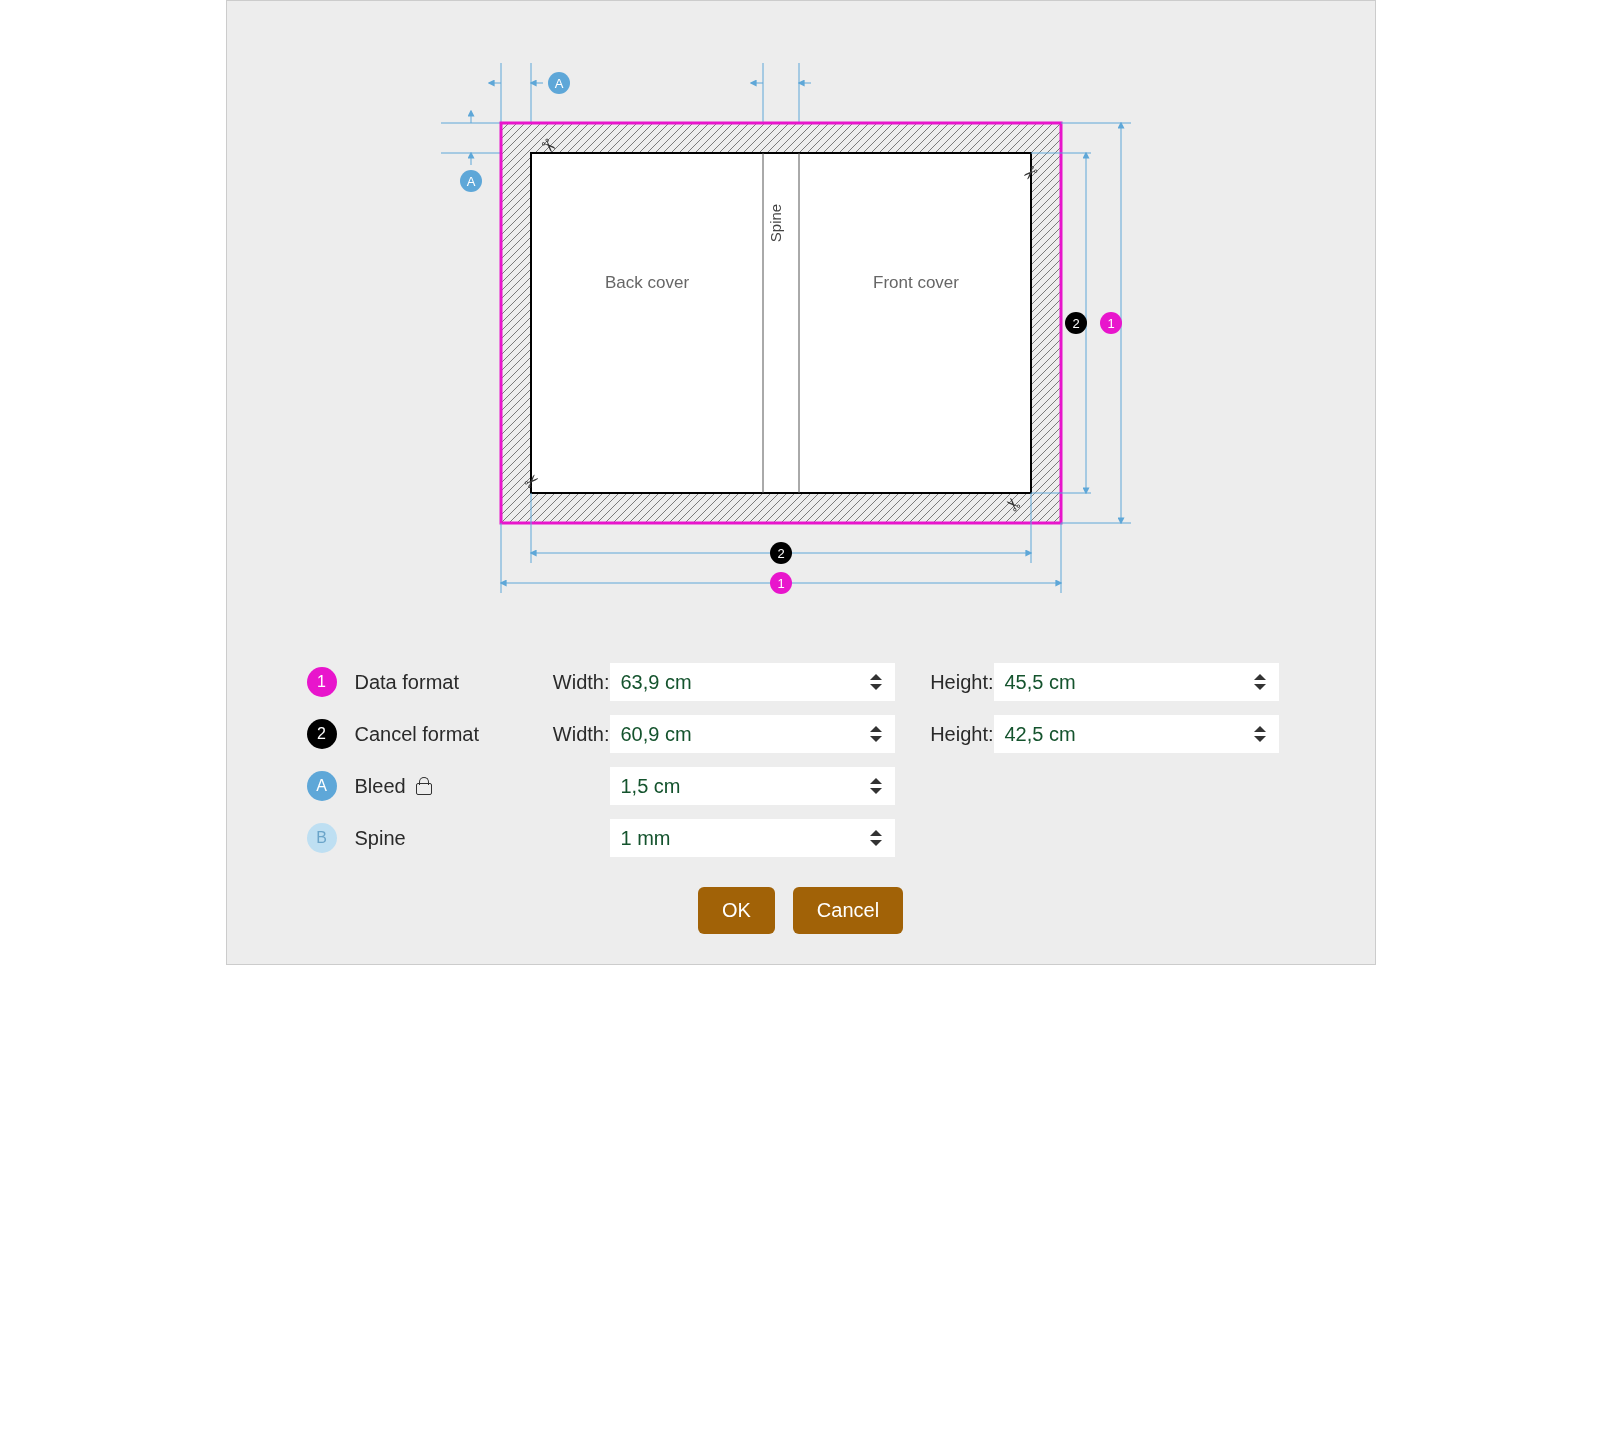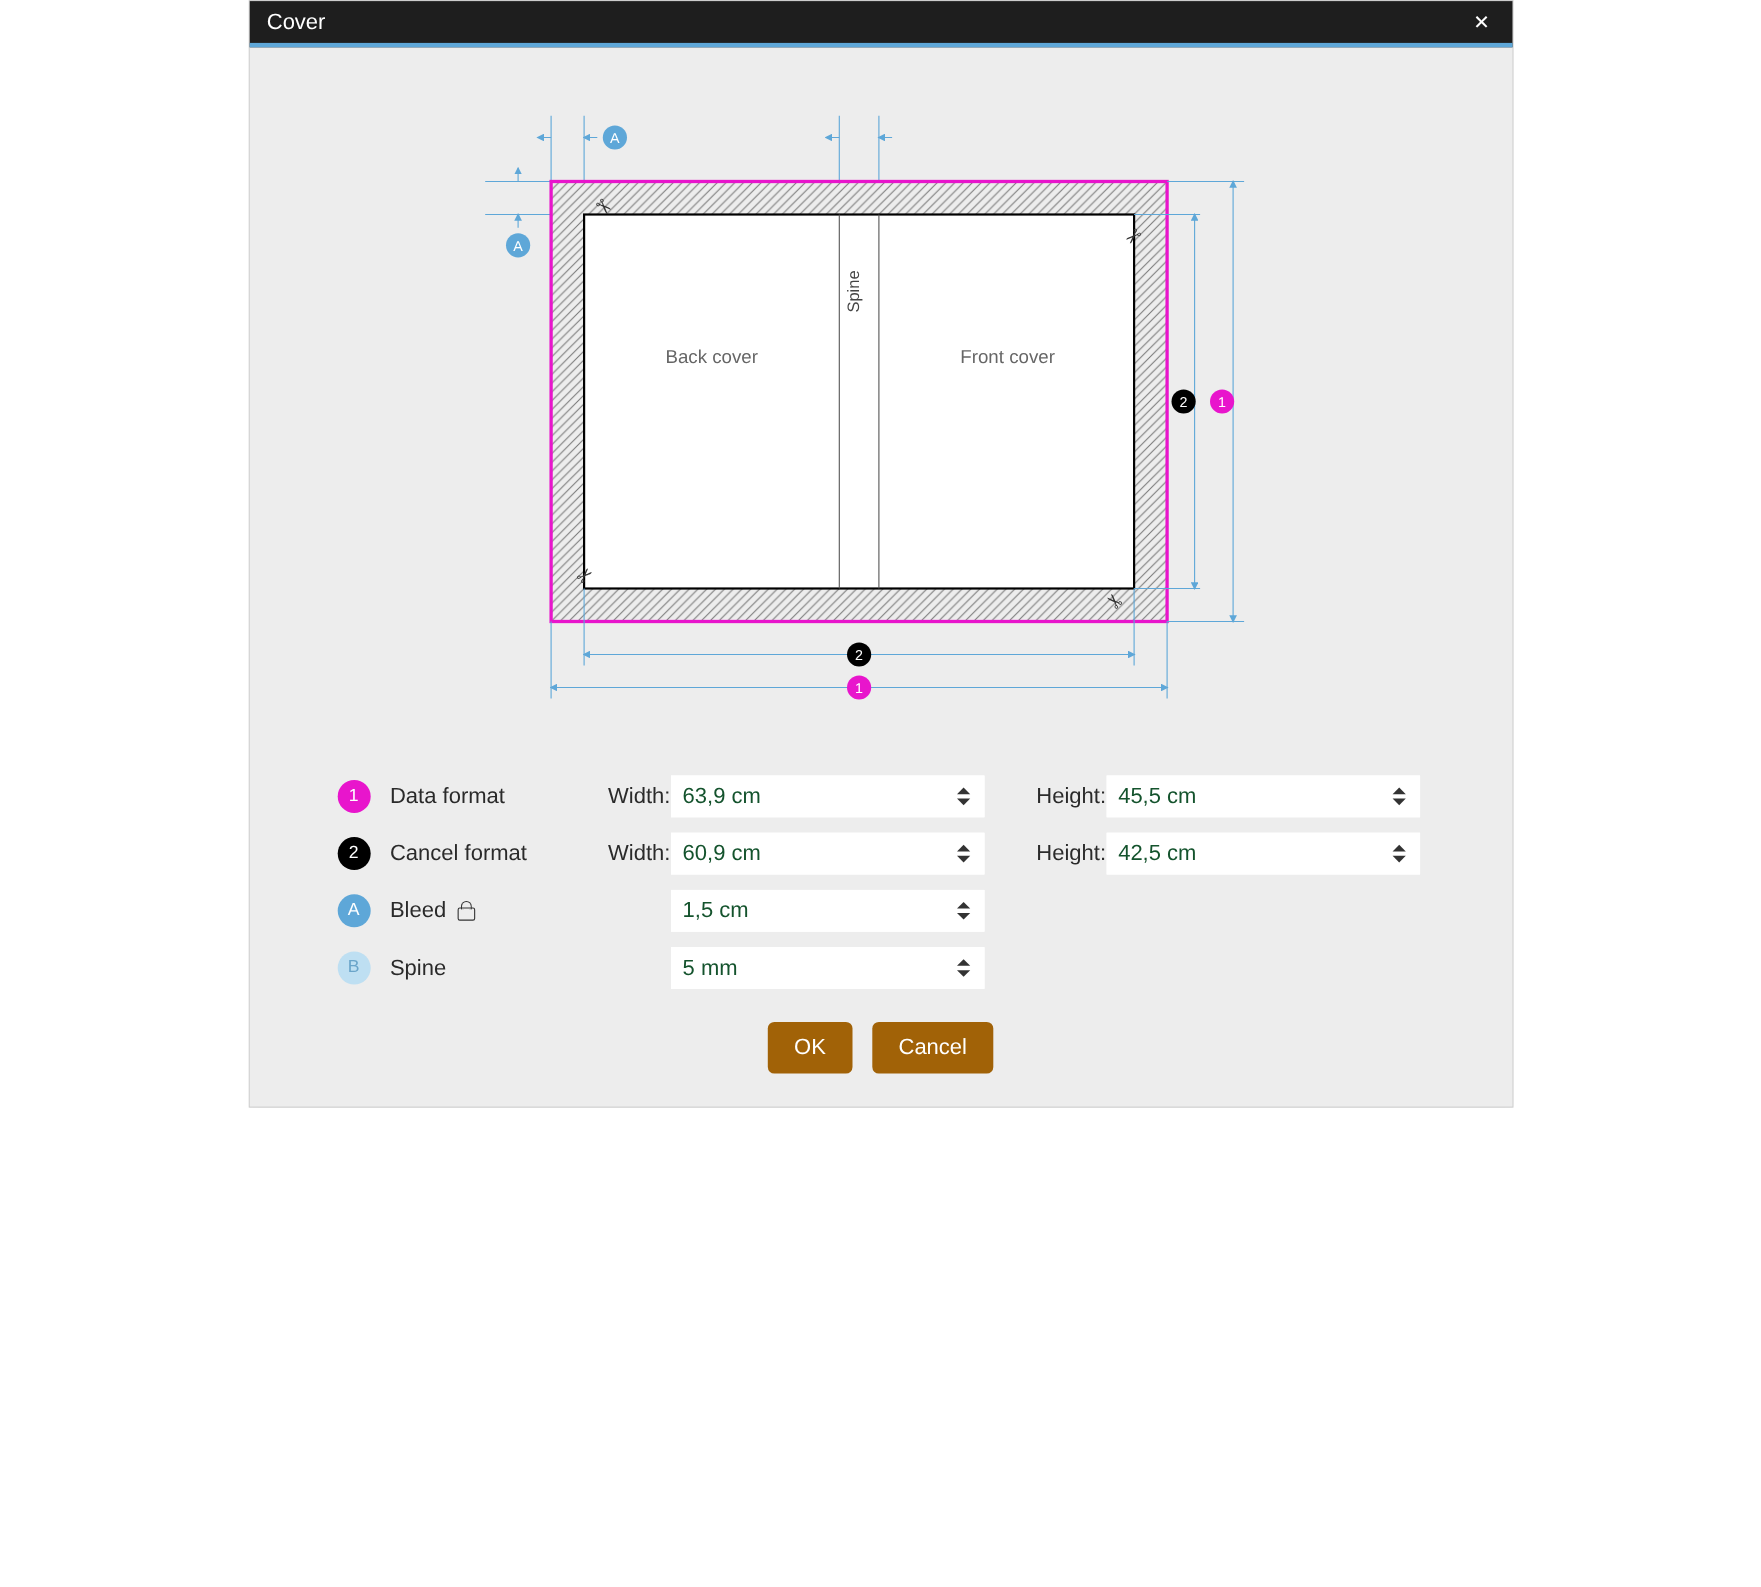--- a/index.html
+++ b/index.html
@@ -46,21 +46,21 @@
     font-size: 16px; font-weight: 400; color: #fff;
     margin-right: 18px;
     flex-shrink: 0;
   }
   .badge.magenta { background: #e815cc; }
   .badge.black   { background: #000; }
   .badge.blue    { background: #5ea7d8; }
   .badge.lightblue { background: #bedff2; color:#6aa4c9; }
   .legend-label { width: 170px; display: flex; align-items: center; gap: 10px; }
   .field-label { width: 85px; text-align: right; }
-  .field-label.right { margin-left: 26px; }
+  .field-label.right { margin-left: 14px; }
   .spinner {
     position: relative;
     width: 285px;
     height: 38px;
     background: #fff;
     border: 1px solid #fff;
     display: flex;
     align-items: center;
     padding: 0 30px 0 10px;
     font-size: 20px;
@@ -120,24 +120,20 @@
     width:14px; height:10px;
     border: 1.5px solid #333;
     border-radius: 2px;
   }
 </style>
 </head>
 <body>
 
 <div class="dialog">
 
-  <div class="titlebar">
-    <span class="title">Cover</span>
-    <span class="close">✕</span>
-  </div>
 
   <div class="content">
 
     <div class="diagram-wrap">
       <svg width="720" height="560" viewBox="0 0 720 560">
         <defs>
           <pattern id="hatch" patternUnits="userSpaceOnUse" width="8" height="8">
             <path d="M-2,2 l4,-4 M0,8 l8,-8 M6,10 l4,-4" stroke="#7a7a7a" stroke-width="1"></path>
           </pattern>
           <marker id="arrL" viewBox="0 0 10 10" refX="2" refY="5" markerWidth="7" markerHeight="7" orient="auto">
@@ -269,21 +265,21 @@
               <span class="dn"></span>
             </div>
         </div>
       </div>
 
       <div class="row">
         <span class="badge lightblue">B</span>
         <span class="legend-label">Spine</span>
         <span class="field-label"></span>
         <div class="spinner">
-          <span>5 mm</span>
+          <span>1 mm</span>
           <div class="arrows">
               <span class="up"></span>
               <span class="dn"></span>
             </div>
         </div>
       </div>
 
     </div>
 
     <div class="buttons">

